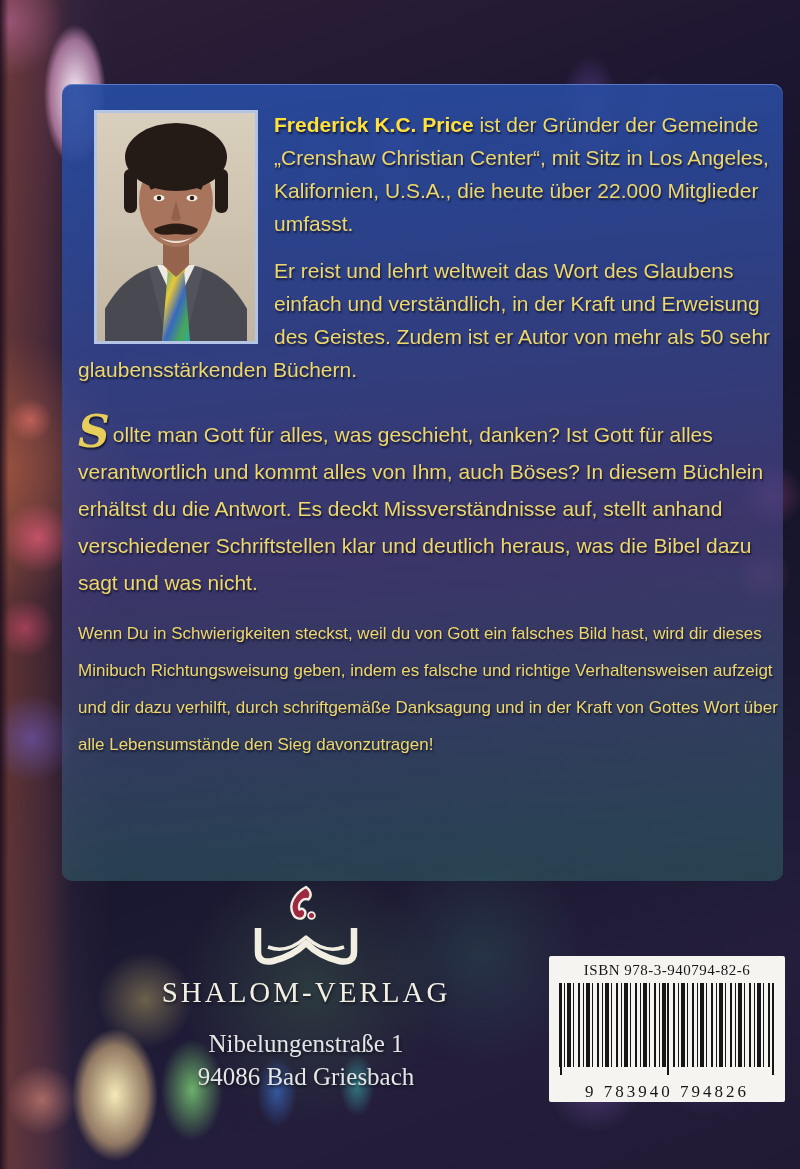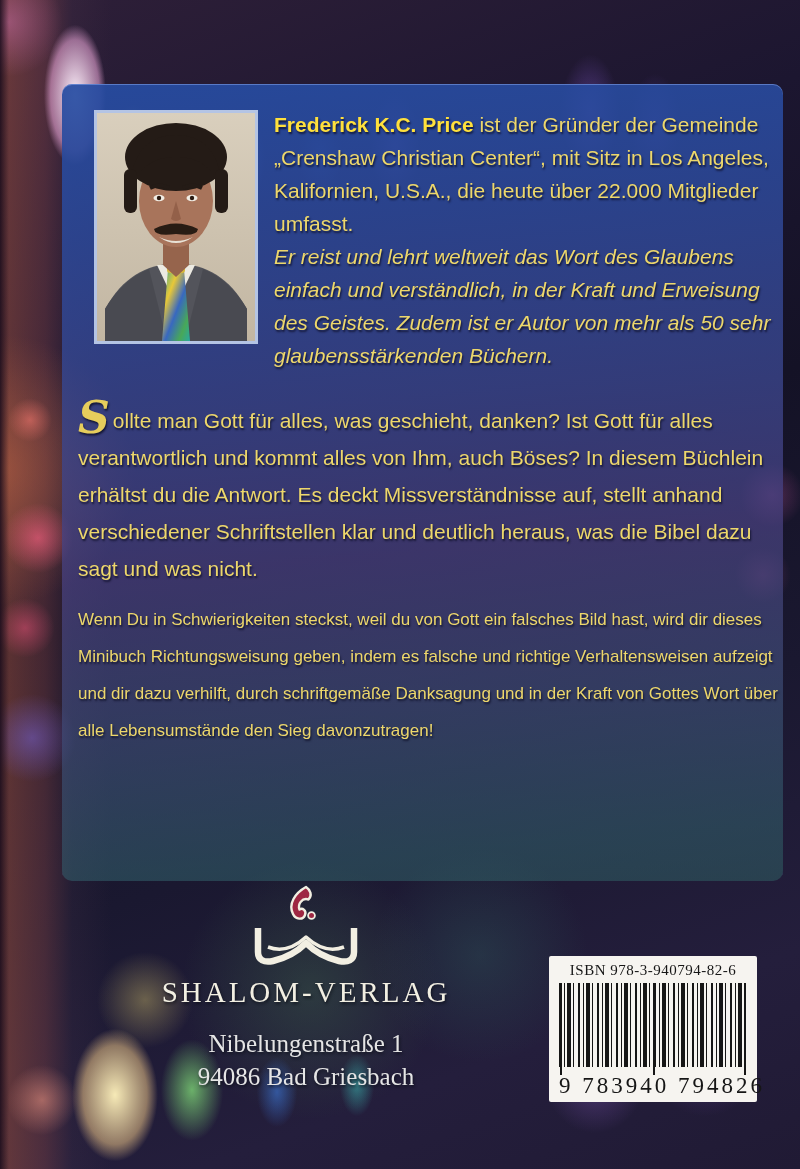--- a/index.html
+++ b/index.html
@@ -48,21 +48,21 @@
     box-sizing:border-box;padding:24px 0 0 16px;
     border-radius:10px;
     background:linear-gradient(175deg,
       rgba(38,76,162,0.93) 0%, rgba(44,72,152,0.88) 18%,
       rgba(58,70,142,0.8) 40%, rgba(74,66,130,0.72) 58%,
       rgba(64,78,122,0.66) 76%, rgba(50,94,106,0.58) 93%, rgba(48,98,100,0.52) 100%);
     box-shadow:inset 0 1px 0 rgba(150,185,255,0.45);
   }
   .para{margin:0;color:#EDD76B;text-shadow:1px 2px 2px rgba(12,14,38,0.8);}
   .bio .para{font-size:21px;line-height:33px;}
-  .bio-p2{font-style:italic;}
+  .bio-p2{margin-top:14px;}
   .author{font-weight:bold;color:#FFE03C;}
   .photo{
     float:left;width:158px;height:228px;margin:2px 16px 8px 16px;
     border:3px solid #b4c4e4;background:#cfc4b2;
   }
   .photo svg{display:block;}
   .blurb1{clear:none;margin-top:30px;font-size:21px;line-height:37px;}
   .blurb2{margin-top:14px;font-size:17px;line-height:37px;}
   .lead{
     font-family:"DejaVu Serif",serif;font-style:italic;font-weight:bold;
@@ -76,37 +76,37 @@
   }
   .logo{display:block;margin:0 auto;}
   .pub-name{
     margin-top:4px;font-size:29px;letter-spacing:3px;color:#F2EFE2;
     text-shadow:1px 2px 3px rgba(10,12,20,0.7);
   }
   .address{margin-top:18px;font-size:25px;line-height:33px;color:#e5e5e5;
     text-shadow:1px 2px 3px rgba(10,12,20,0.7);}
   
   .barcode-box{
-    position:absolute;left:549px;top:956px;width:208px;height:146px;
+    position:absolute;left:549px;top:956px;width:236px;height:146px;
     background:#F6F4F0;border-radius:2px;box-sizing:border-box;
     padding:6px 10px 0 10px;text-align:center;color:#161616;
     font-family:"Liberation Serif",serif;
   }
   .isbn{font-size:15px;letter-spacing:0.5px;white-space:nowrap;}
   .bars{
     position:relative;height:84px;margin-top:4px;
     background:repeating-linear-gradient(90deg,
       #161616 0 2px, #F6F4F0 2px 5px,
       #161616 5px 6px, #F6F4F0 6px 8px,
       #161616 8px 12px, #F6F4F0 12px 14px,
       #161616 14px 15px, #F6F4F0 15px 19px);
   }
   .guard{position:absolute;top:0;width:2px;height:92px;background:#161616;}
   .guard.g1{left:1px;} .guard.g2{left:50%;} .guard.g3{right:1px;}
-  .digits{margin-top:6px;font-size:23px;letter-spacing:3px;white-space:nowrap;}
+  .digits{margin-top:15px;font-size:17px;letter-spacing:3px;white-space:nowrap;}
 </style>
 </head>
 <body>
 
 <div class="page">
   <div class="bg"></div>
 
   <div class="panel">
     <div class="bio">
       <div class="photo">

